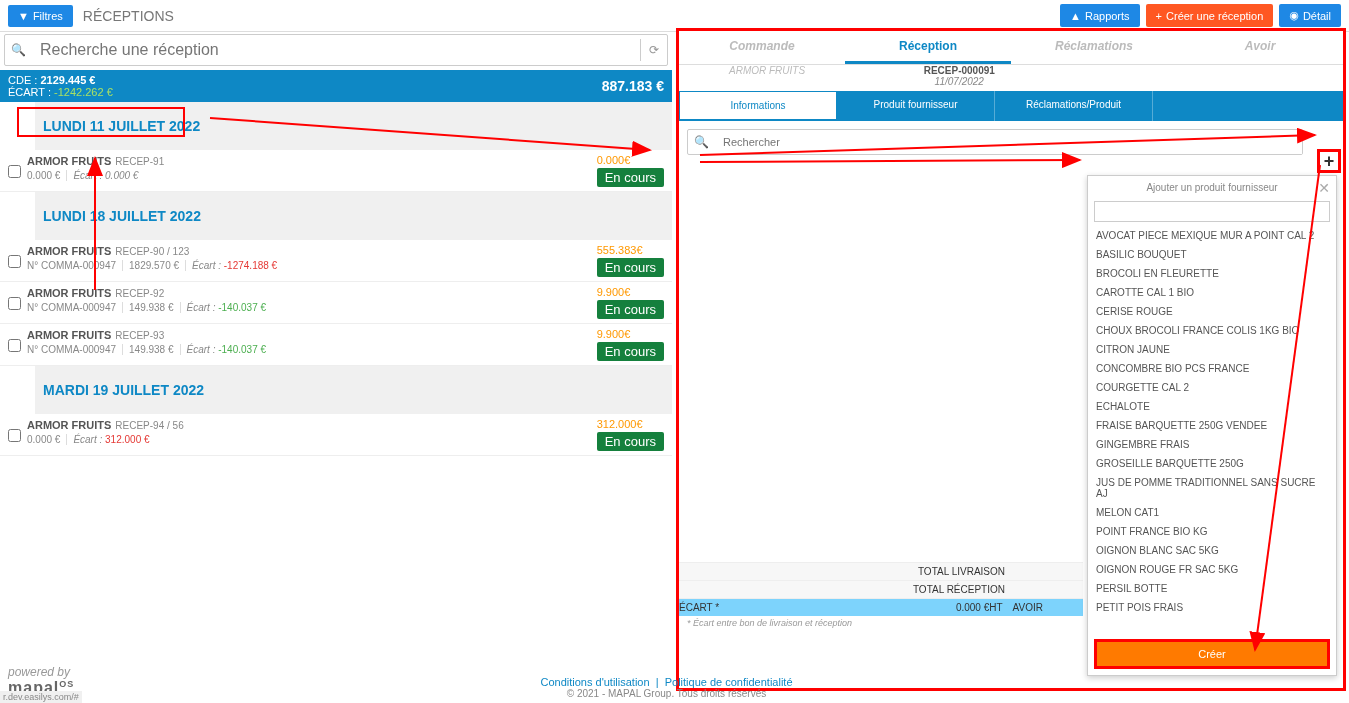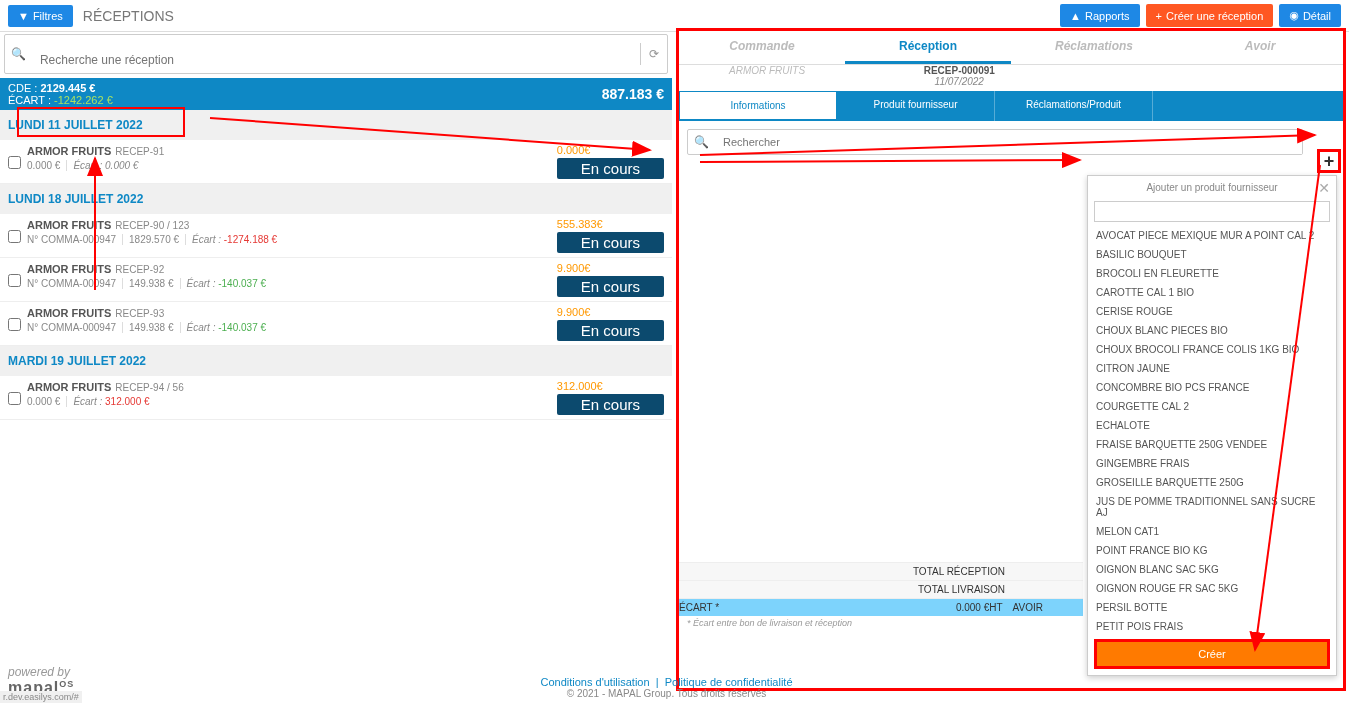--- a/index.html
+++ b/index.html
@@ -7,42 +7,42 @@
 
 .header { display: flex; align-items: center; padding: 4px 8px; border-bottom: 1px solid #ddd; }
 .btn { display: inline-flex; align-items: center; padding: 5px 10px; border-radius: 2px; font-size: 11px; cursor: pointer; color: #fff; gap: 4px; }
 .btn-blue { background: #1e88e5; }
 .btn-orange { background: #ff5722; }
 .page-title { font-size: 14px; color: #777; margin-left: 10px; }
 .header-right { margin-left: auto; display: flex; gap: 6px; }
 
 .left-panel { position: absolute; top: 30px; left: 0; width: 672px; bottom: 40px; overflow: hidden; }
 .search-bar { display: flex; align-items: center; border: 1px solid #ccc; margin: 4px; border-radius: 2px; }
-.search-bar input { flex: 1; border: none; padding: 6px 8px; font-size: 12px; outline: none; margin-top: 12px; }
+.search-bar input { flex: 1; border: none; padding: 6px 8px; font-size: 16px; outline: none; }
 .search-icon { padding: 0 6px; color: #999; }
 .refresh-btn { border-left: 1px solid #ccc; padding: 4px 8px; color: #999; }
 
 .summary-bar { background: #0e88c5; color: #fff; padding: 4px 8px; display: flex; align-items: center; font-size: 11px; }
 .summary-bar .ecart-neg { color: #a8e063; }
 .summary-total { margin-left: auto; font-size: 14px; font-weight: bold; }
 
-.date-header { background: #f0f0f0; color: #0e88c5; font-size: 12px; padding: 8px 8px; font-weight: bold; }
+.date-header { background: #f0f0f0; color: #0e88c5; font-size: 14px; padding: 16px 8px; font-weight: bold; margin-left: 35px; }
 .rec-row { display: flex; padding: 4px 8px; border-bottom: 1px solid #eee; position: relative; }
 .rec-cb { margin-right: 6px; margin-top: 2px; }
 .rec-info { flex: 1; }
 .rec-supplier { font-weight: bold; color: #555; font-size: 11px; }
 .rec-id { color: #888; font-size: 10px; margin-left: 4px; font-weight: normal; }
 .rec-sub { font-size: 10px; color: #888; display: flex; gap: 6px; margin-top: 2px; }
 .rec-sub span { border-right: 1px solid #ddd; padding-right: 6px; }
 .rec-sub span:last-child { border-right: none; }
 .ecart-green { color: #4caf50; }
 .ecart-red { color: #e53935; }
 .rec-right { text-align: left; }
 .rec-amount { color: #ff9800; font-size: 11px; }
-.status-badge { background: #0c4a6e; color: #fff; font-size: 15px; padding: 2px 24px; border-radius: 2px; display: inline-block; margin-top: 2px; }
+.status-badge { background: #15803d; color: #fff; font-size: 13px; padding: 2px 8px; border-radius: 2px; display: inline-block; margin-top: 2px; }
 
 .right-panel { position: absolute; top: 28px; right: 3px; width: 670px; bottom: 12px; border: 3px solid red; background: #fff; }
 .tab-row { display: flex; border-bottom: 1px solid #ddd; }
 .main-tab { flex: 1; text-align: center; padding: 8px 0; font-size: 12px; color: #bbb; font-weight: bold; font-style: italic; }
 .main-tab.active { color: #0e88c5; border-bottom: 3px solid #0e88c5; font-style: normal; }
 .tab-meta { text-align: center; font-size: 10px; color: #888; padding-bottom: 4px; }
 .tab-supplier { text-align: left; padding-left: 50px; font-style: italic; color: #bbb; font-size: 10px; }
 
 .sub-tabs { display: flex; background: #0e88c5; }
 .sub-tab { flex: 0 0 158px; text-align: center; padding: 8px 4px; font-size: 10px; color: #fff; border-right: 1px solid rgba(255,255,255,0.3); cursor: pointer; }
@@ -199,25 +199,25 @@
     <div class="sub-tab">Réclamations/Produit</div>
   </div>
   <div class="product-search" style="margin-right:40px;">
     <span class="search-icon">🔍</span>
     <input type="text" placeholder="Rechercher" style="">
   </div>
   <div class="add-btn">+</div>
 
   <div class="totals">
     <div class="total-row">
+        <div class="lbl">TOTAL LIVRAISON</div>
+        <div style="width:60px"></div>
+      </div>
+    <div class="total-row">
         <div class="lbl">TOTAL RÉCEPTION</div>
-        <div style="width:60px"></div>
-      </div>
-    <div class="total-row">
-        <div class="lbl">TOTAL LIVRAISON</div>
         <div style="width:60px"></div>
       </div>
     <div class="ecart-row">
       <div>ÉCART *</div>
       <div style="margin-left:auto">0.000 €HT</div>
       <div style="margin-left:10px">AVOIR</div>
       <div style="width:40px"></div>
     </div>
     <div class="ecart-note">* Écart entre bon de livraison et réception</div>
   </div>
@@ -227,21 +227,20 @@
       <span>Ajouter un produit fournisseur</span>
       <span style="position:absolute; right:6px; top:4px; color:#aaa; font-size:14px;">✕</span>
     </div>
     <div class="dropdown-filter"><input type="text" style=""></div>
     <div class="dropdown-list" id="dropdown-list">
         <div class="dropdown-item">AVOCAT PIECE MEXIQUE MUR A POINT CAL 2</div>
         <div class="dropdown-item">BASILIC BOUQUET</div>
         <div class="dropdown-item">BROCOLI EN FLEURETTE</div>
         <div class="dropdown-item">CAROTTE CAL 1 BIO</div>
         <div class="dropdown-item">CERISE ROUGE</div>
-        <div class="dropdown-item">CHOUX BLANC PIECES BIO</div>
         <div class="dropdown-item">CHOUX BROCOLI FRANCE COLIS 1KG BIO</div>
         <div class="dropdown-item">CITRON JAUNE</div>
         <div class="dropdown-item">CONCOMBRE BIO PCS FRANCE</div>
         <div class="dropdown-item">COURGETTE CAL 2</div>
         <div class="dropdown-item">ECHALOTE</div>
         <div class="dropdown-item">FRAISE BARQUETTE 250G VENDEE</div>
         <div class="dropdown-item">GINGEMBRE FRAIS</div>
         <div class="dropdown-item">GROSEILLE BARQUETTE 250G</div>
         <div class="dropdown-item">JUS DE POMME TRADITIONNEL SANS SUCRE AJ</div>
         <div class="dropdown-item">MELON CAT1</div>

